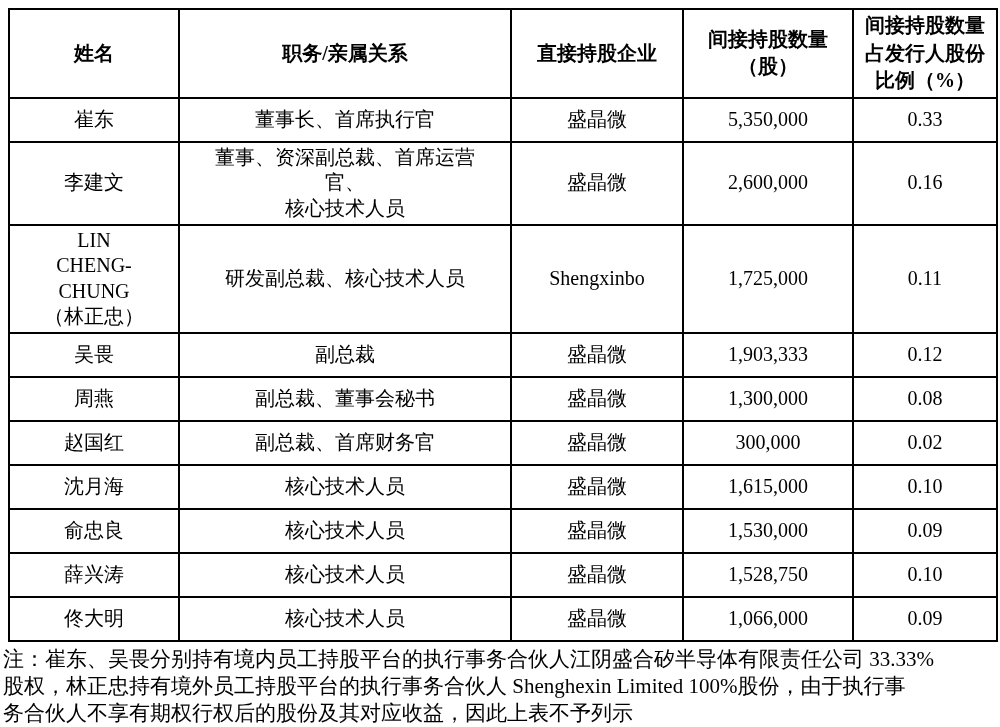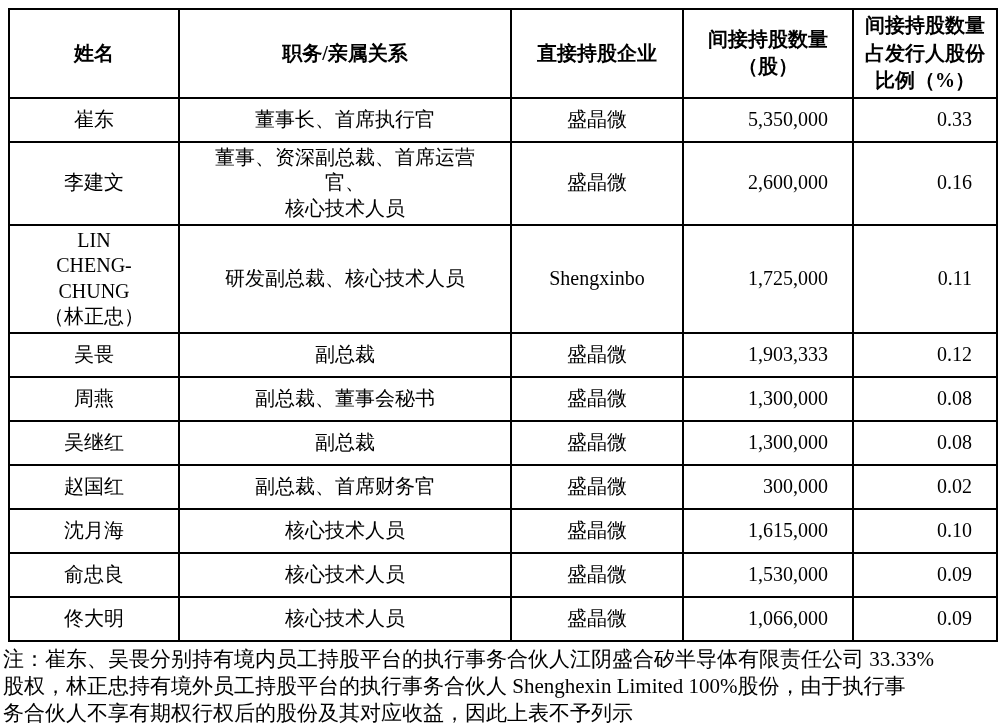--- a/index.html
+++ b/index.html
@@ -36,21 +36,21 @@
     white-space: pre-line;
     overflow: hidden;
   }
   table.holdings th {
     font-weight: bold;
     text-align: center;
     line-height: 1.38;
     padding: 2px 4px;
   }
   td.c { text-align: center; }
-  td.r { text-align: right; padding-right: 9px; }
+  td.r { text-align: center; padding-right: 9px; }
   tr.rh-88 { height: 88px; }
   tr.rh-44 { height: 44px; }
   tr.rh-60 { height: 72px; }
   tr.rh-86 { height: 68px; }
   .footnote {
     margin-top: 4px;
     padding: 0 3px;
     font-size: 21px;
     line-height: 27px;
     white-space: pre-line;
@@ -115,27 +115,20 @@
         <td class="r">0.12</td>
       </tr>
       <tr class="rh-44">
         <td class="c">周燕</td>
         <td class="c">副总裁、董事会秘书</td>
         <td class="c">盛晶微</td>
         <td class="r">1,300,000</td>
         <td class="r">0.08</td>
       </tr>
       <tr class="rh-44">
-        <td class="c">吴继红</td>
-        <td class="c">副总裁</td>
-        <td class="c">盛晶微</td>
-        <td class="r">1,300,000</td>
-        <td class="r">0.08</td>
-      </tr>
-      <tr class="rh-44">
         <td class="c">赵国红</td>
         <td class="c">副总裁、首席财务官</td>
         <td class="c">盛晶微</td>
         <td class="r">300,000</td>
         <td class="r">0.02</td>
       </tr>
       <tr class="rh-44">
         <td class="c">沈月海</td>
         <td class="c">核心技术人员</td>
         <td class="c">盛晶微</td>
@@ -143,20 +136,27 @@
         <td class="r">0.10</td>
       </tr>
       <tr class="rh-44">
         <td class="c">俞忠良</td>
         <td class="c">核心技术人员</td>
         <td class="c">盛晶微</td>
         <td class="r">1,530,000</td>
         <td class="r">0.09</td>
       </tr>
       <tr class="rh-44">
+        <td class="c">薛兴涛</td>
+        <td class="c">核心技术人员</td>
+        <td class="c">盛晶微</td>
+        <td class="r">1,528,750</td>
+        <td class="r">0.10</td>
+      </tr>
+      <tr class="rh-44">
         <td class="c">佟大明</td>
         <td class="c">核心技术人员</td>
         <td class="c">盛晶微</td>
         <td class="r">1,066,000</td>
         <td class="r">0.09</td>
       </tr>
     </tbody>
   </table>
 
   <div class="footnote">注：崔东、吴畏分别持有境内员工持股平台的执行事务合伙人江阴盛合矽半导体有限责任公司 33.33%

